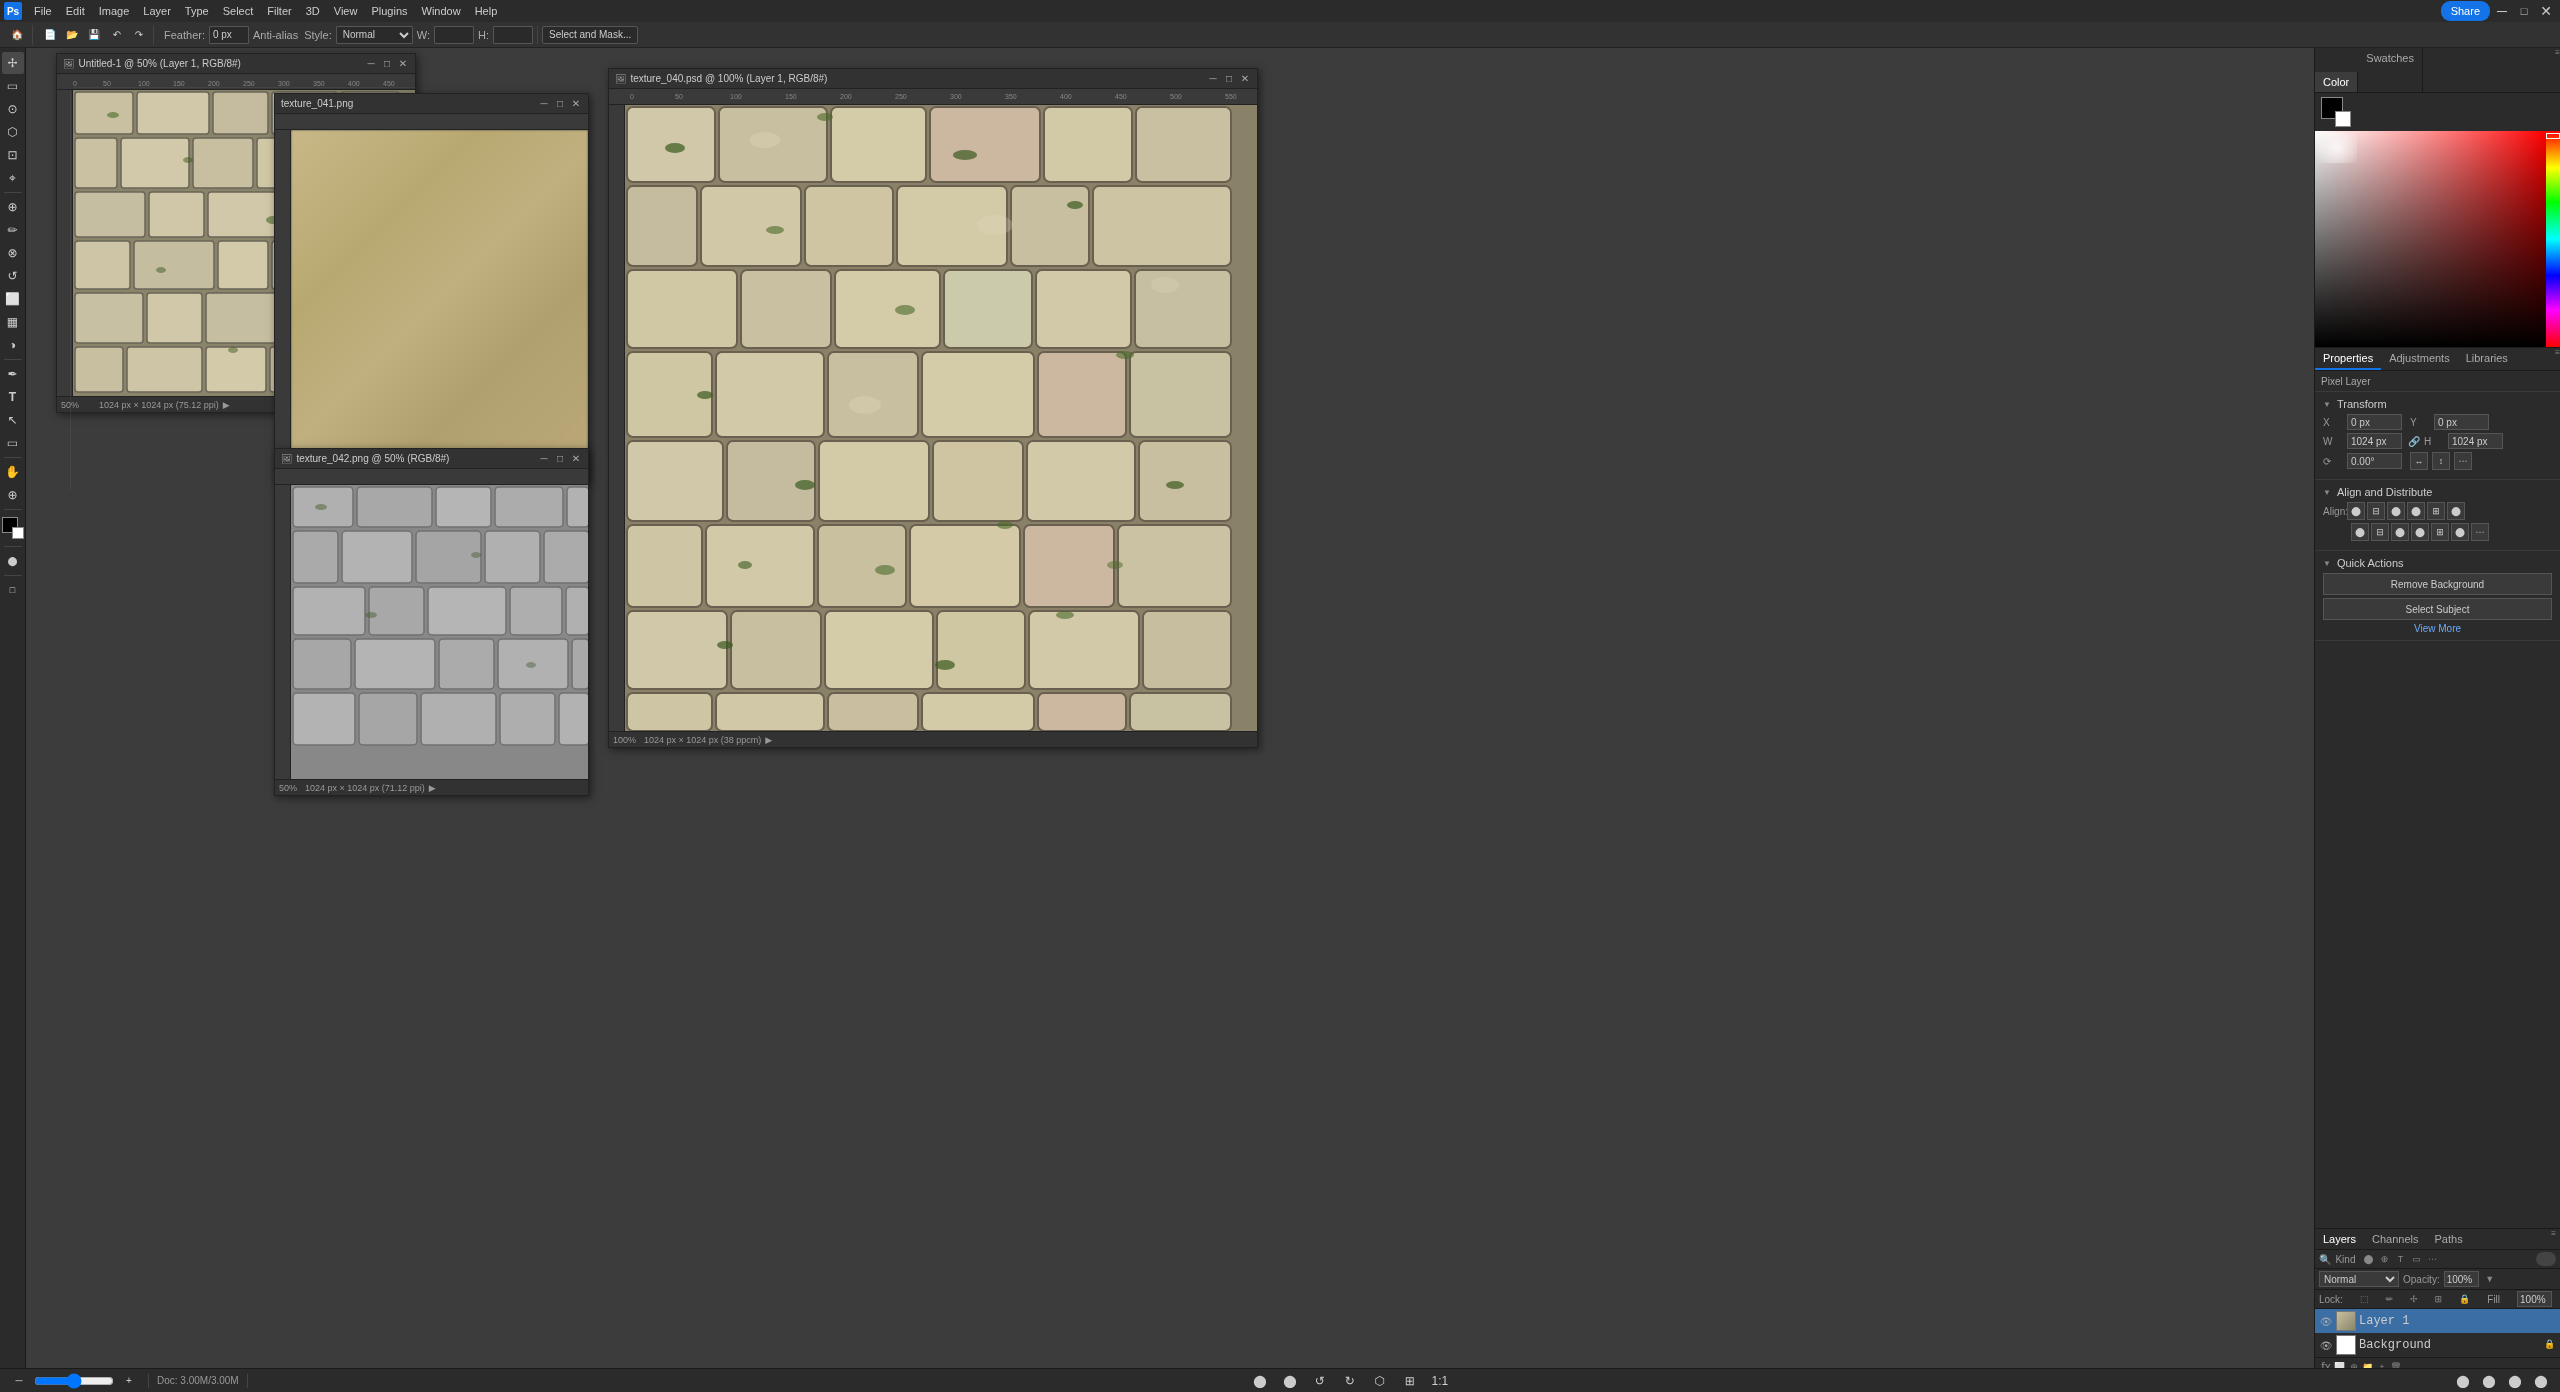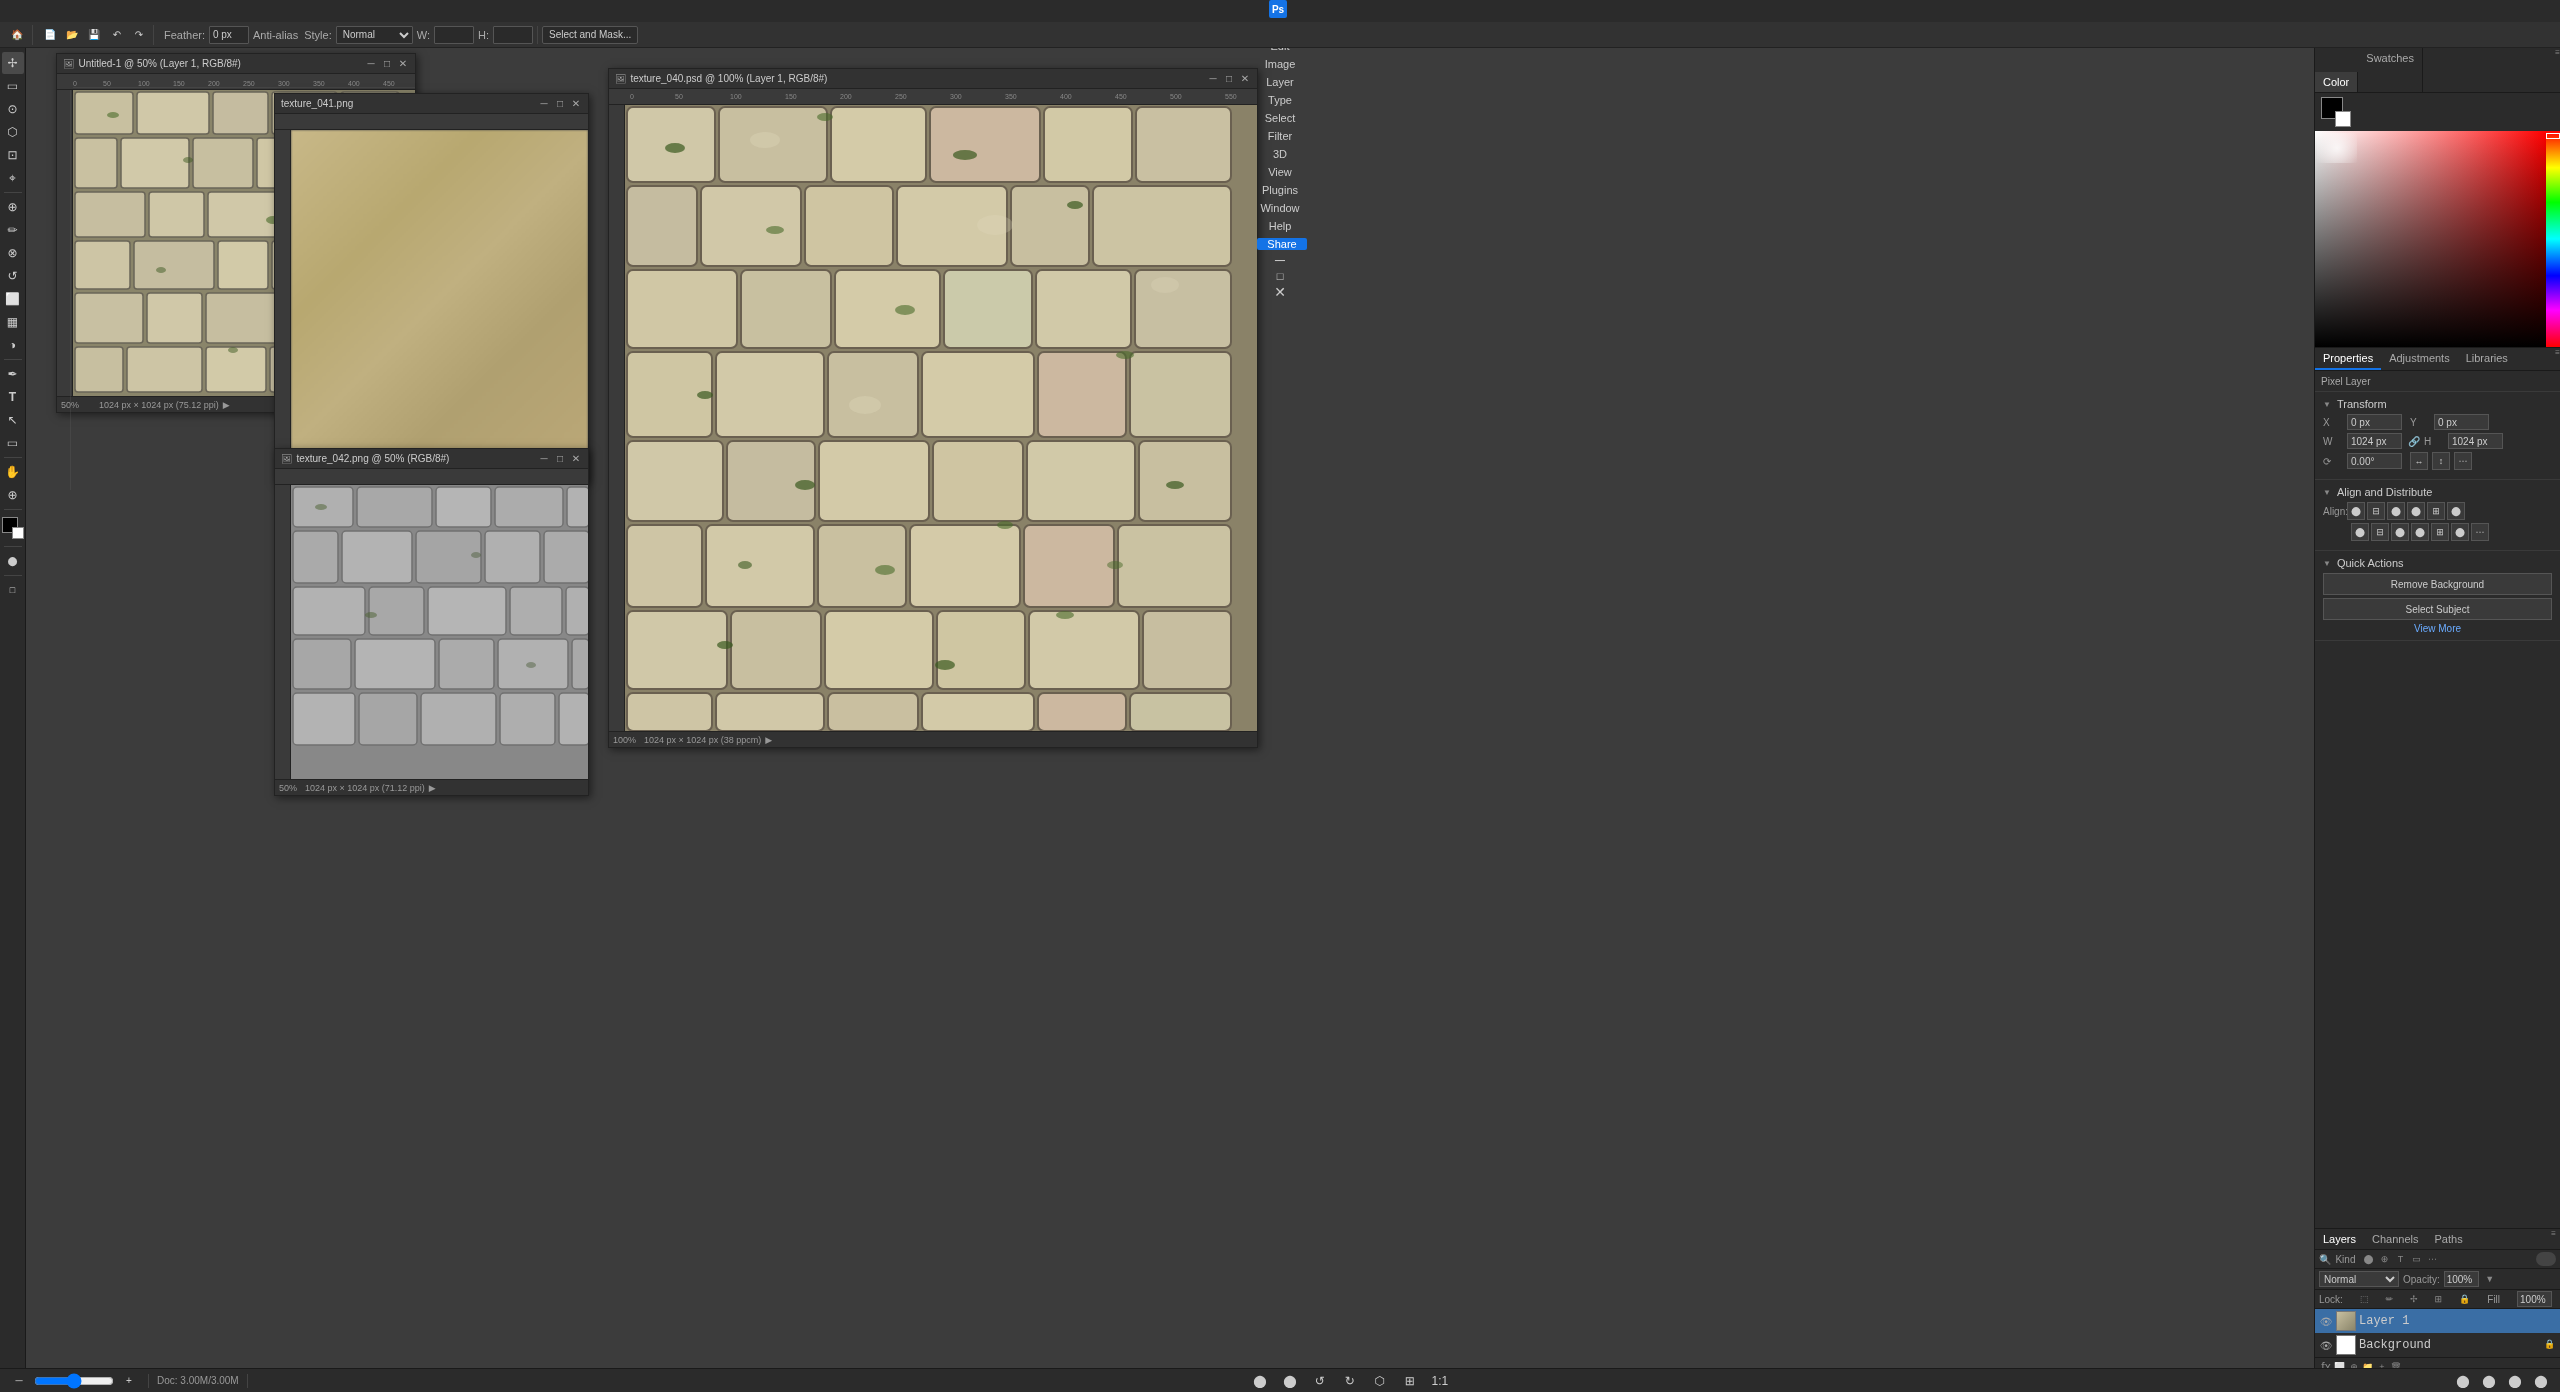--- a/index.html
+++ b/index.html
@@ -20,21 +20,20 @@
       height: 22px;
       background: #2b2b2b;
       display: flex;
       align-items: center;
       padding: 0 4px;
       gap: 2px;
       position: absolute;
       top: 0;
       left: 0;
       z-index: 100;
-      flex-direction: column;
     }
     .menu-item {
       padding: 2px 6px;
       color: #ccc;
       font-size: 11px;
       cursor: pointer;
       white-space: nowrap;
     }
     .app-icon {
       width: 18px;
@@ -120,21 +119,21 @@
       border-radius: 2px;
       cursor: pointer;
       white-space: nowrap;
     }
     .share-btn {
       background: #1473e6;
       border: none;
       color: white;
       height: 20px;
       padding: 0 10px;
-      border-radius: 2px;
+      border-radius: 9px;
       font-size: 11px;
       cursor: pointer;
       margin-left: 4px;
     }
 
     
     .tools-panel {
       position: absolute;
       left: 0;
       top: 48px;

